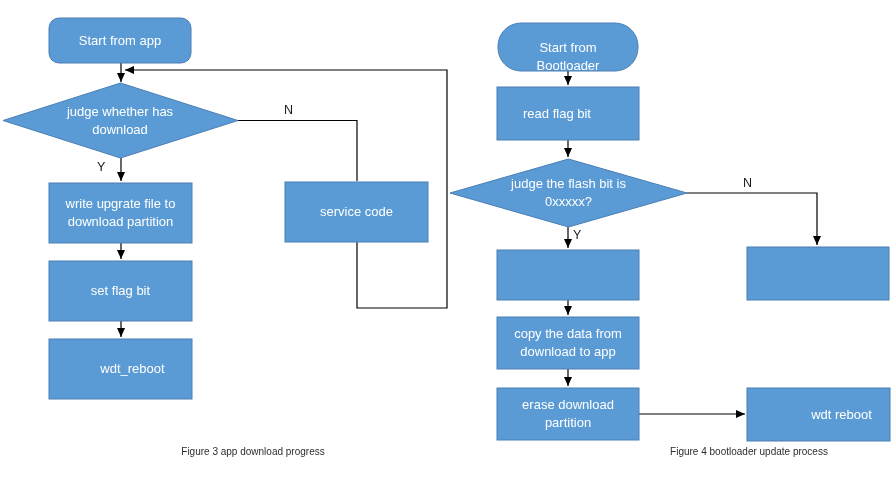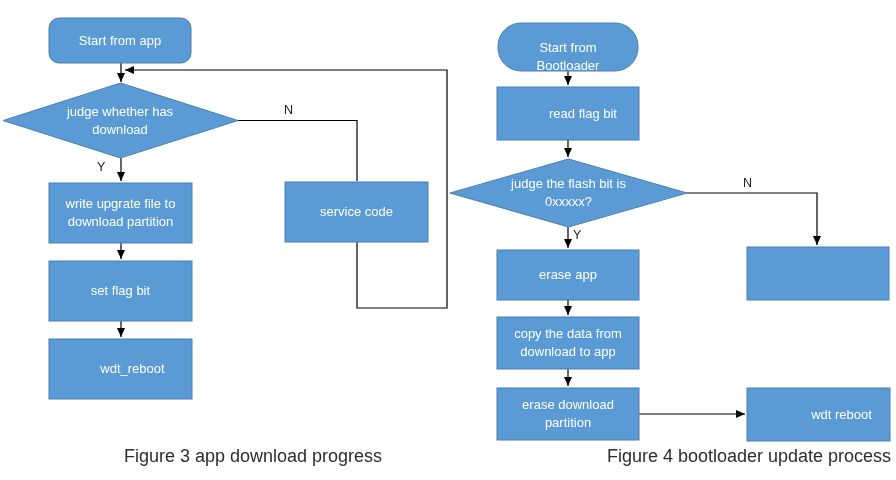--- a/index.html
+++ b/index.html
@@ -9,21 +9,21 @@
   }
   svg.wires { position:absolute; left:0; top:0; }
   .shape { fill:var(--node-fill,#5B9BD5); stroke:var(--node-border,#4A7FB5); stroke-width:1; }
   .wire  { fill:none; stroke:var(--line-color,#000); stroke-width:1.2; }
   .node {
     position:absolute; display:flex; align-items:center; justify-content:center;
     color:var(--node-text,#fff); font-size:13px; line-height:1.35; text-align:center;
   }
   .node span { display:block; }
   .branch { position:absolute; font-size:12.5px; color:#1a1a1a; }
-  .caption { position:absolute; width:300px; text-align:center; font-size:18px; color:#2d2d2d; }
+  .caption { position:absolute; width:300px; text-align:center; font-size:10px; color:#2d2d2d; }
 </style>
 </head>
 <body>
 
 <div class="canvas">
 
   <svg class="wires" width="896" height="480" viewBox="0 0 896 480">
     <defs>
       <marker id="arrow" markerUnits="userSpaceOnUse" markerWidth="9" markerHeight="8" refX="9" refY="4" orient="auto-start-reverse">
         <path d="M0,0 L9,4 L0,8 Z" fill="#000"></path>
@@ -77,28 +77,25 @@
   <div class="node" style="left:61px;top:339px;width:143px;height:60px">
     <span>wdt_reboot</span>
   </div>
   <div class="node" style="left:285px;top:182px;width:143px;height:60px">
     <span>service code</span>
   </div>
 
   <div class="node" style="left:498px;top:33px;width:140px;height:48px">
     <span style="max-width:90px">Start from Bootloader</span>
   </div>
-  <div class="node" style="left:512px;top:87px;width:142px;height:53px">
+  <div class="node" style="left:486px;top:87px;width:142px;height:53px">
     <span>read flag bit</span>
   </div>
   <div class="node" style="left:458px;top:159px;width:221px;height:68px">
     <span style="max-width:120px">judge the flash bit is 0xxxxx?</span>
-  </div>
-  <div class="node" style="left:497px;top:250px;width:142px;height:50px">
-    <span>erase app</span>
   </div>
   <div class="node" style="left:497px;top:317px;width:142px;height:52px">
     <span style="max-width:132px">copy the data from download to app</span>
   </div>
   <div class="node" style="left:497px;top:388px;width:142px;height:52px">
     <span style="max-width:120px">erase download partition</span>
   </div>
   <div class="node" style="left:770px;top:388px;width:143px;height:53px">
     <span>wdt reboot</span>
   </div>

